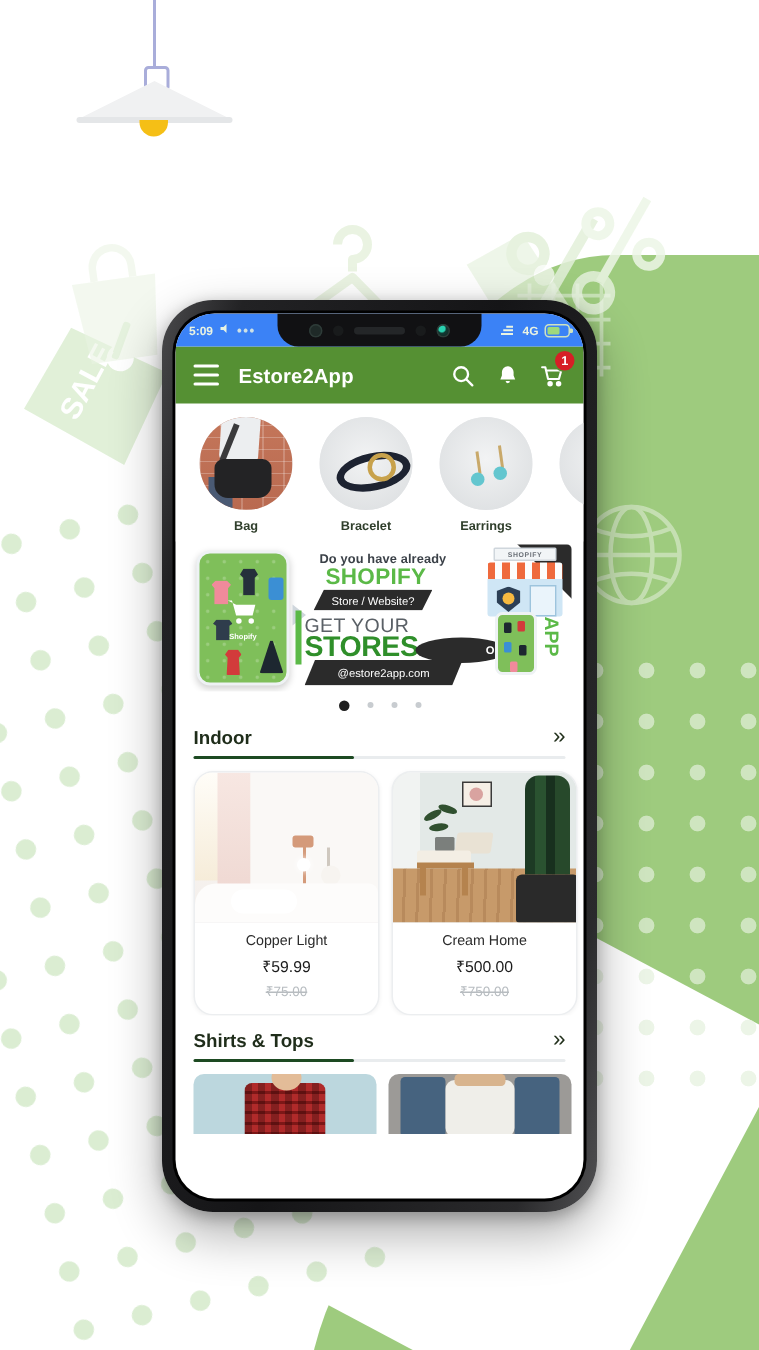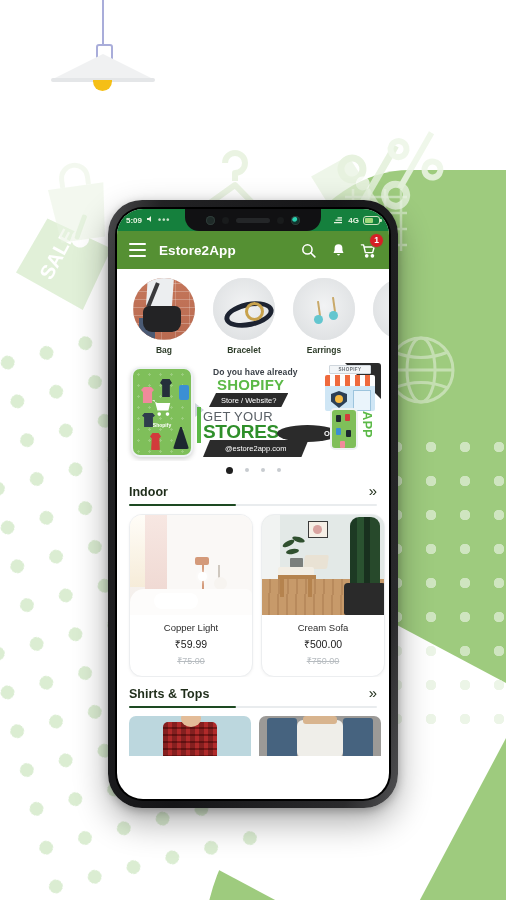--- a/index.html
+++ b/index.html
@@ -94,21 +94,21 @@
     border-radius:0 0 14px 14px;z-index:30;
     display:flex;align-items:center;justify-content:center;gap:7px;
   }
   .cam{width:9px;height:9px;border-radius:50%;background:#1f2a28;box-shadow:inset 0 0 0 1px #2e3b38;}
   .cam.lit{background:radial-gradient(circle at 40% 35%,#2ad1b0 0 2px,#123a33 3px,#0a1c19 100%);}
   .sens{width:7px;height:7px;border-radius:50%;background:#191b1c;}
   .speaker{width:34px;height:5px;border-radius:3px;background:#242628;}
 
   
   .statusbar{
-    position:relative;z-index:20;height:22px;background:#15803d;
+    position:relative;z-index:20;height:22px;background:#3b82f6;
     display:flex;align-items:center;justify-content:space-between;
     padding:0 9px;color:#e9f3e2;font-size:8px;font-weight:bold;
   }
   .sb-left,.sb-right{display:flex;align-items:center;gap:4px;}
   .sb-dots{letter-spacing:1px;font-size:9px;opacity:.85;}
   .sig{display:inline-block;width:11px;height:8px;}
   .batt{
     display:inline-block;width:17px;height:9px;border:1.2px solid #cfe3c1;border-radius:3px;
     position:relative;padding:1px;box-sizing:border-box;
   }
@@ -607,21 +607,21 @@
                     <span class="ch-seat"></span>
                 <span class="ch-wood" style="left:2px;top:20px;width:4px;height:20px"></span>
                 <span class="ch-wood" style="left:30px;top:20px;width:4px;height:20px"></span>
                 <span class="ch-wood" style="left:0;top:18px;width:38px;height:4px"></span>
               </span>
               <span class="cactus"></span>
                   <span class="cpot"></span>
             </div>
           </div>
           <div class="meta">
-            <div class="pname">Cream Sofa</div>
+            <div class="pname">Cream Home</div>
             <div class="pprice">₹500.00</div>
             <div class="pold">₹750.00</div>
           </div>
         </div>
 
       </div>
 
       <div class="sec">
         <div class="sec-row">
           <span class="sec-title">Shirts &amp; Tops</span>

